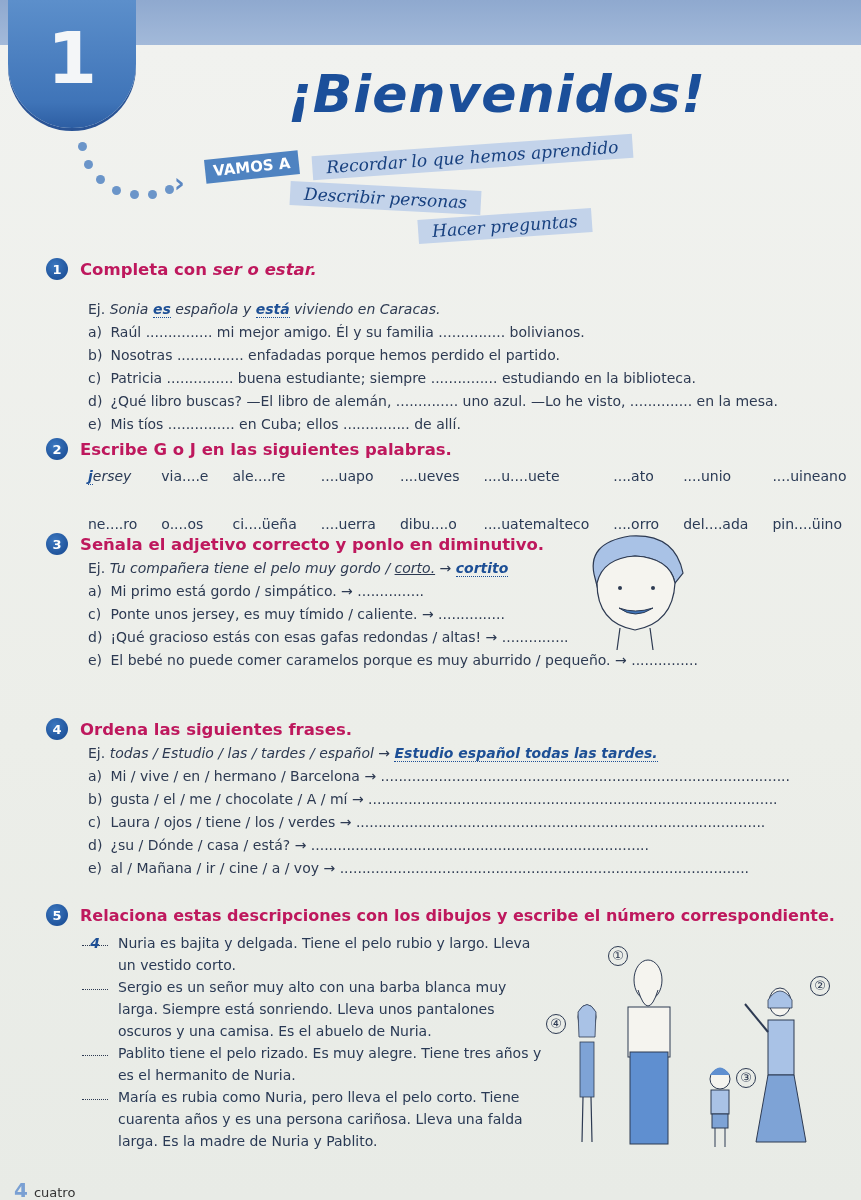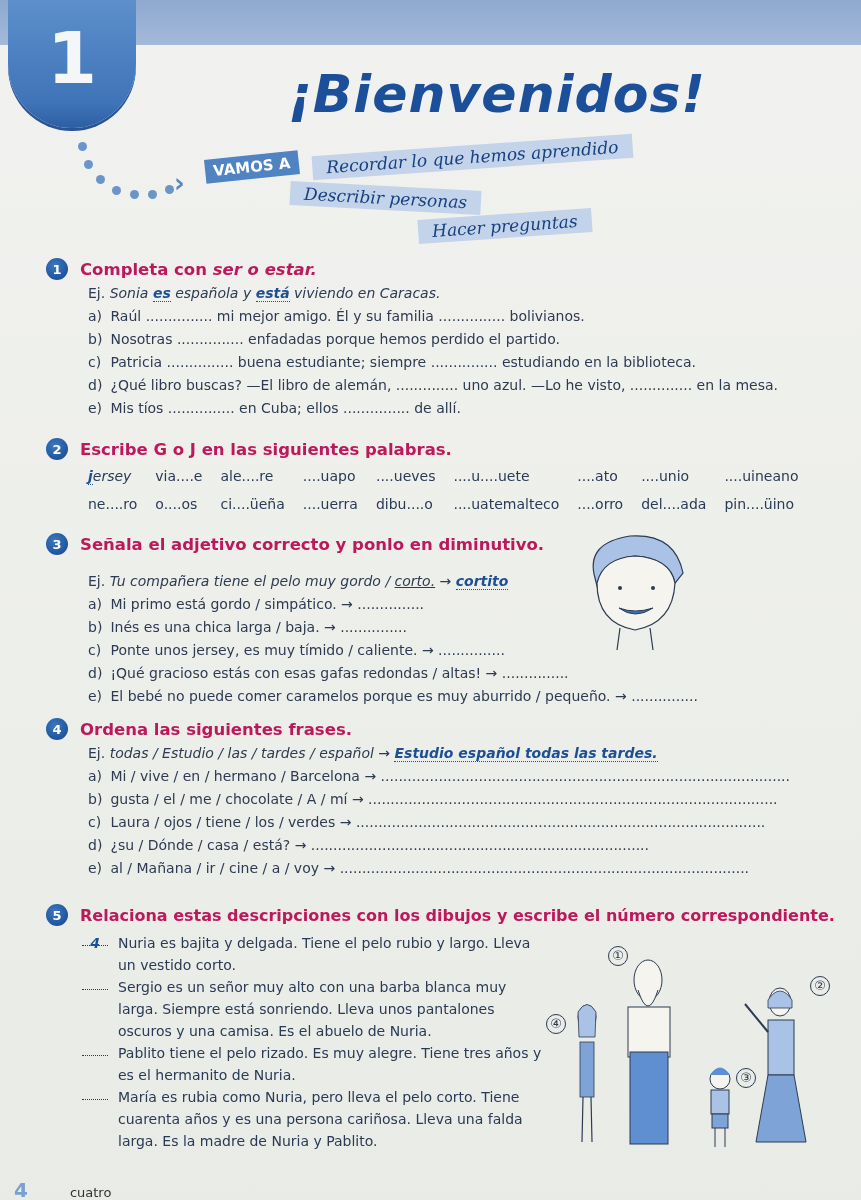--- a/index.html
+++ b/index.html
@@ -62,36 +62,36 @@
     color: #fff; font-weight: bold; font-size: 13px;
     display: flex; align-items: center; justify-content: center; flex: 0 0 22px;
   }
   .ex-title { font-weight: bold; font-size: 16.5px; color: #be185d; }
   .ex-title i { font-style: italic; }
   .line { font-size: 14px; color: #2d3a52; height: 23px; line-height: 23px; white-space: nowrap; margin-left: 42px; }
   .line .lbl { display: inline-block; width: 18px; }
   .answer { color: #1d4f95; font-weight: bold; font-style: italic; border-bottom: 1px dotted #1d4f95; }
   .ex-italic { font-style: italic; }
   .underlined { text-decoration: underline; }
-  .words { margin-left: 42px; font-size: 14px; display: grid; grid-template-columns: repeat(9, auto); column-gap: 18px; row-gap: 4px; justify-content: start; }
+  .words { margin-left: 42px; font-size: 14px; display: grid; grid-template-columns: repeat(9, auto); column-gap: 18px; row-gap: 4px; justify-content: start; gap: 24px; }
   .words span { white-space: nowrap; height: 24px; line-height: 24px; }
 
   .face { position: absolute; left: 575px; top: 528px; }
   .family { position: absolute; left: 540px; top: 942px; }
   .circle-num {
     position: absolute; width: 20px; height: 20px; border: 1.5px solid #2d3a52;
     border-radius: 50%; font-size: 13px; text-align: center; line-height: 17px; color: #2d3a52;
     background: transparent;
   }
   .desc { margin-left: 36px; font-size: 14px; width: 460px; }
   .desc-item { display: flex; gap: 10px; line-height: 22px; }
   .desc-item .blank { width: 26px; flex: 0 0 26px; border-bottom: 1px dotted #2d3a52; height: 14px; text-align: center; color: #1d4f95; font-style: italic; font-weight: bold; }
   .footer { position: absolute; left: 14px; top: 1178px; display: flex; align-items: baseline; gap: 6px; }
   .footer .pg { color: #7aa0d3; font-weight: bold; font-size: 20px; }
-  .footer .pw { color: #333; font-size: 13px; margin-left: 36px; }
+  .footer .pw { color: #333; font-size: 13px; }
 </style>
 </head>
 <body>
 
 <div class="top-band"></div>
 <div class="page-sheet"></div>
 
 <div class="unit-tab">
   <div class="unit-number">1</div>
 </div>
@@ -114,21 +114,21 @@
 <div class="banner b2">Describir personas</div>
 <div class="banner b3">Hacer preguntas</div>
 
 <section class="exercise" style="top:258px">
   <div class="ex-head">
     <span class="ex-num">1</span>
     <span class="ex-title">
       <span>Completa con </span><i>ser o estar.</i>
     </span>
   </div>
-  <div class="line" style="margin-top:2px">
+  <div class="line" style="margin-top:18px">
     <span>Ej. </span><span class="ex-italic">Sonia </span><span class="answer">es</span><span class="ex-italic"> española y </span><span class="answer">está</span><span class="ex-italic"> viviendo en Caracas.</span>
   </div>
   <div class="line"><span class="lbl">a)</span> <span>Raúl ............... mi mejor amigo. Él y su familia ............... bolivianos.</span></div>
   <div class="line"><span class="lbl">b)</span> <span>Nosotras ............... enfadadas porque hemos perdido el partido.</span></div>
   <div class="line"><span class="lbl">c)</span> <span>Patricia ............... buena estudiante; siempre ............... estudiando en la biblioteca.</span></div>
   <div class="line"><span class="lbl">d)</span> <span>¿Qué libro buscas? —El libro de alemán, .............. uno azul. —Lo he visto, .............. en la mesa.</span></div>
   <div class="line"><span class="lbl">e)</span> <span>Mis tíos ............... en Cuba; ellos ............... de allí.</span></div>
 </section>
 
 <section class="exercise" style="top:438px">
@@ -156,25 +156,24 @@
     <span>del....ada</span>
     <span>pin....üino</span>
   </div>
 </section>
 
 <section class="exercise" style="top:533px">
   <div class="ex-head">
     <span class="ex-num">3</span>
     <span class="ex-title">Señala el adjetivo correcto y ponlo en diminutivo.</span>
   </div>
-  <div class="line" style="margin-top:15px">
+  <div class="line" style="margin-top:2px">
     <span>Ej. </span><span class="ex-italic">Tu compañera tiene el pelo muy gordo / </span><span class="ex-italic underlined">corto.</span><span> → </span><span class="answer">cortito</span>
   </div>
   <div class="line"><span class="lbl">a)</span> <span>Mi primo está gordo / simpático. → ...............</span></div>
-  <div class="line"><span class="lbl">b)</span> <span>Inés es una chica larga / baja. → ...............</span></div>
   <div class="line"><span class="lbl">c)</span> <span>Ponte unos jersey, es muy tímido / caliente. → ...............</span></div>
   <div class="line"><span class="lbl">d)</span> <span>¡Qué gracioso estás con esas gafas redondas / altas! → ...............</span></div>
   <div class="line"><span class="lbl">e)</span> <span>El bebé no puede comer caramelos porque es muy aburrido / pequeño. → ...............</span></div>
 </section>
 
 <svg class="face" width="120" height="125" viewBox="0 0 120 125">
   <path d="M20 50 Q10 15 55 8 Q100 5 108 45 L100 55 Q95 30 60 28 Q30 30 22 58 Z" fill="#a9c2e6" stroke="#2d3a52" stroke-width="1.2"></path>
   <path d="M22 55 Q22 95 60 102 Q98 95 100 55 Q95 30 60 28 Q28 30 22 55 Z" fill="#f5f4ef" stroke="#2d3a52" stroke-width="1.2"></path>
   <circle cx="45" cy="60" r="2" fill="#2d3a52"></circle>
   <circle cx="78" cy="60" r="2" fill="#2d3a52"></circle>

